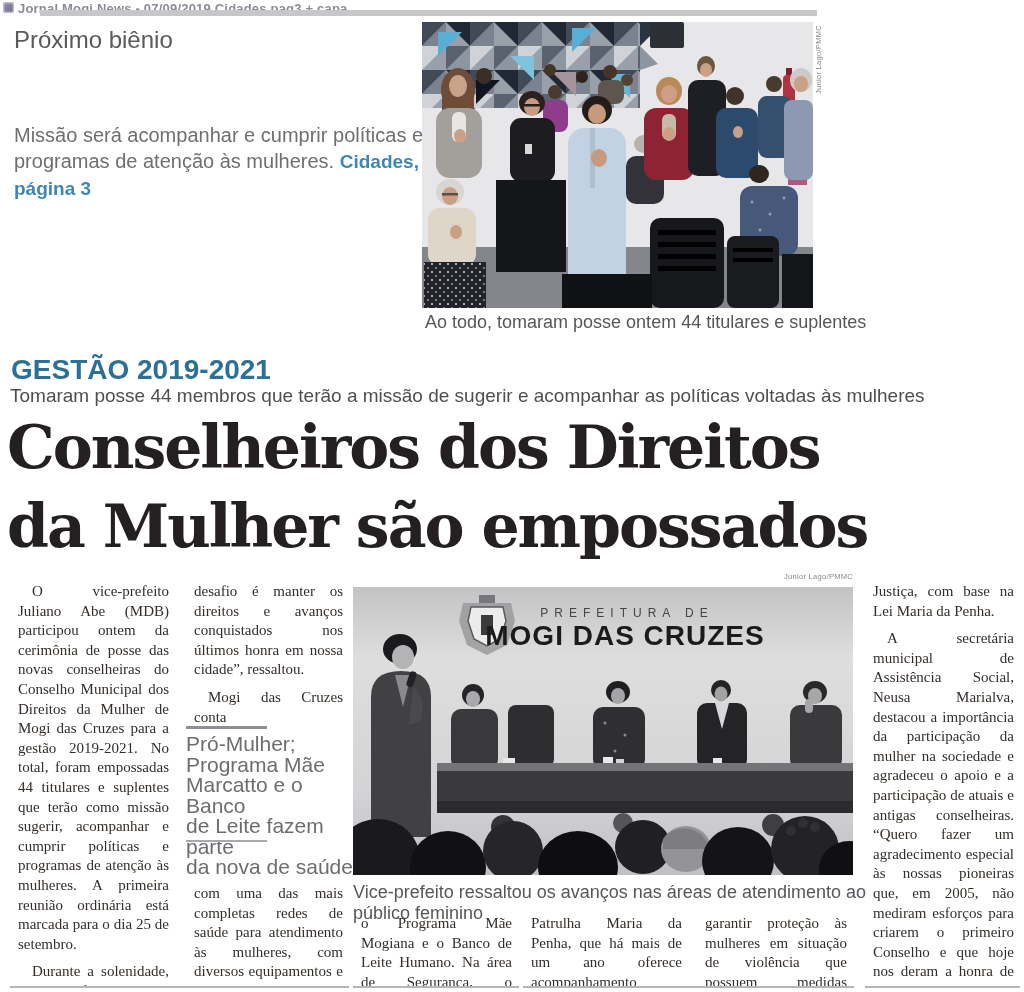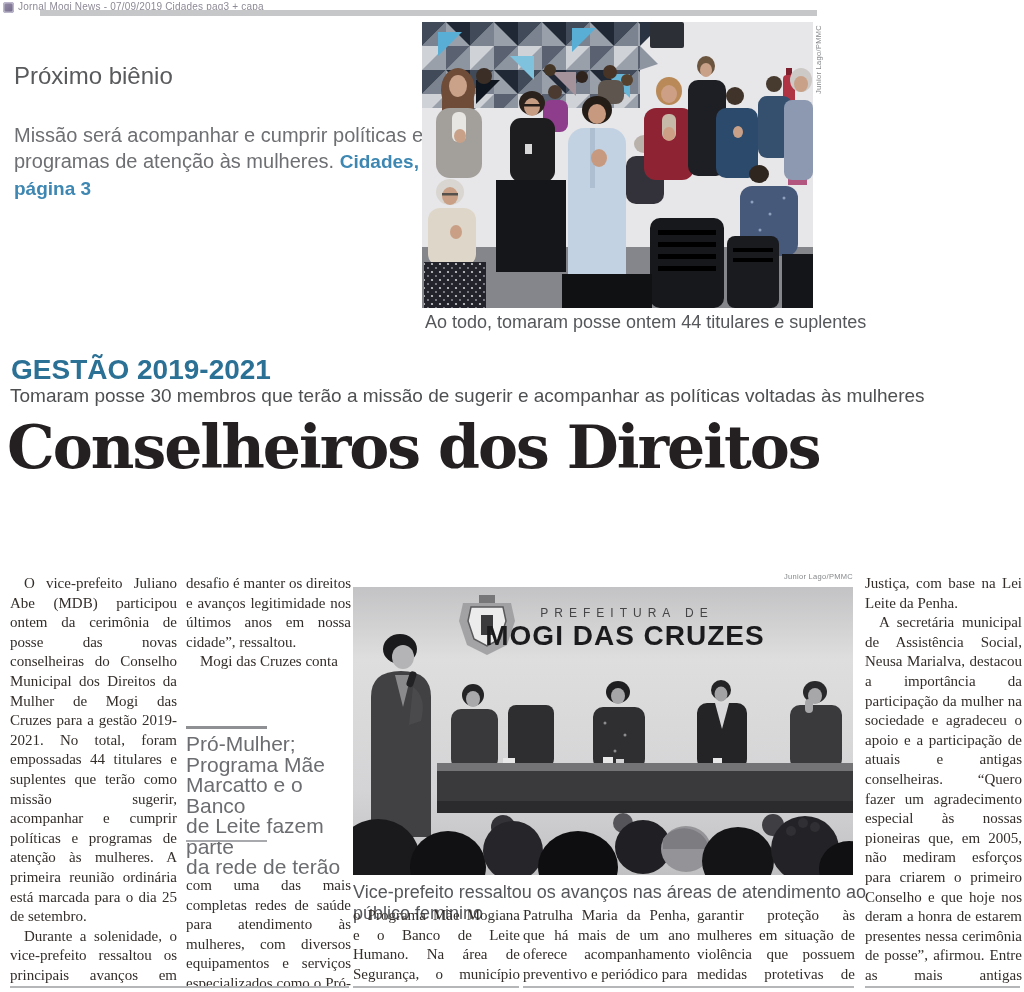--- a/index.html
+++ b/index.html
@@ -1,25 +1,25 @@
 <!DOCTYPE html>
 <html><head>
 <meta charset="utf-8">
 <style>
   html,body{margin:0;padding:0;background:#ffffff;}
   #page{position:relative;width:1024px;height:992px;background:#ffffff;overflow:hidden;
         font-family:"Liberation Sans",sans-serif;}
   
   .favicon{position:absolute;left:3px;top:2px;width:11px;height:11px;border-radius:3px;
            background:linear-gradient(135deg,#9a92ab,#6f6787);box-shadow:inset 0 0 0 1.5px #bdb8cb;}
-  .bar-title{position:absolute;left:18px;top:1px;font-size:10px;font-weight:normal;color:#8e8a96;letter-spacing:.2px;}
+  .bar-title{position:absolute;left:18px;top:1px;font-size:13px;font-weight:bold;color:#8e8a96;letter-spacing:.2px;}
   .gray-bar{position:absolute;left:40px;top:10px;width:777px;height:6px;background:#c6c7c9;}
 
   
-  .kicker{position:absolute;left:14px;top:26px;font-size:24px;color:#595a5c;margin-top:36px;}
+  .kicker{position:absolute;left:14px;top:26px;font-size:24px;color:#595a5c;}
   .h1-top{position:absolute;left:12px;top:53px;width:430px;
           font-family:"DejaVu Serif",serif;font-weight:bold;font-size:33px;line-height:37px;
           letter-spacing:-1px;color:#272222;}
   .deck{position:absolute;left:14px;top:122px;width:446px;font-size:20px;line-height:26px;color:#6e6f72;}
   .deck .lnk{color:#3d87b2;font-weight:bold;font-size:19px;cursor:pointer;}
 
   
   .photo{position:absolute;overflow:hidden;background:#f97316;}
   #topPhoto{left:422px;top:22px;width:391px;height:286px;}
   #mainPhoto{left:353px;top:587px;width:500px;height:288px;}
@@ -35,21 +35,21 @@
   
   .section-label{position:absolute;left:11px;top:354px;font-size:28px;font-weight:bold;color:#2b7195;}
   .subhead{position:absolute;left:10px;top:385px;width:1010px;font-size:19px;color:#4e4f51;}
   .h1-big{position:absolute;left:7px;top:408px;width:1014px;
           font-family:"DejaVu Serif",serif;font-weight:bold;font-size:60px;line-height:79px;
           letter-spacing:-2px;color:#242021;}
 
   
   .col{position:absolute;font-family:"Liberation Serif",serif;font-size:15px;line-height:19.6px;
        color:#332e2a;text-align:justify;overflow:hidden;}
-  .col p{margin:0;}
+  .col p{margin:8px;}
   .col p.ind{text-indent:14px;}
   #col1{left:10px;top:574px;width:167px;height:414px;}
   #col2a{left:186px;top:574px;width:165px;height:150px;}
   #col2b{left:186px;top:876px;width:165px;height:112px;}
   #col3{left:353px;top:906px;width:167px;height:82px;}
   #col4{left:523px;top:906px;width:167px;height:82px;}
   #col5{left:697px;top:906px;width:158px;height:82px;}
   #col6{left:865px;top:574px;width:157px;height:414px;}
 
   
@@ -201,42 +201,43 @@
           <rect x="311" y="236" width="40" height="4" fill="#000"></rect>
         <rect x="360" y="232" width="31" height="54" fill="#141518"></rect>
         <rect x="140" y="252" width="90" height="34" fill="#101113"></rect>
       </g>
     </svg>
   </div>
   <div class="vcredit">Junior Lago/PMMC</div>
   <div id="capTop" class="caption">Ao todo, tomaram posse ontem 44 titulares e suplentes</div>
 
   <div class="section-label">GESTÃO 2019-2021</div>
-  <div class="subhead">Tomaram posse 30 membros que terão a missão de sugerir e acompanhar as políticas voltadas às mulheres</div>
+  <div class="subhead">Tomaram posse 44 membros que terão a missão de sugerir e acompanhar as políticas voltadas às mulheres</div>
   <div class="h1-big">
     <div>Conselheiros dos Direitos</div>
+    <div>da Mulher são empossados</div>
   </div>
 
   <div id="col1" class="col">
     <p class="ind">O vice-prefeito Juliano Abe (MDB) participou ontem da cerimônia de posse das novas conselheiras do Conselho Municipal dos Direitos da Mulher de Mogi das Cruzes para a gestão 2019-2021. No total, foram empossadas 44 titulares e suplentes que terão como missão sugerir, acompanhar e cumprir políticas e programas de atenção às mulheres. A primeira reunião ordinária está marcada para o dia 25 de setembro.</p>
     <p class="ind">Durante a solenidade, o vice-prefeito ressaltou os principais avanços em diferentes áreas de atendimento ao público feminino, como segurança, saúde e assistência social. “Estamos diante de um dos Conselhos de maior legitimidade e nosso principal</p>
   </div>
 
   <div id="col2a" class="col">
-    <p>desafio é manter os direitos e avanços legitimidade nos últimos anos em nossa cidade”, ressaltou.</p>
+    <p>desafio é manter os direitos e avanços conquistados nos últimos honra em nossa cidade”, ressaltou.</p>
     <p class="ind">Mogi das Cruzes conta</p>
   </div>
 
   <div class="pq-rule-top"></div>
   <div class="pullquote">
     <div>Pró-Mulher;</div>
     <div>Programa Mãe</div>
     <div>Marcatto e o Banco</div>
     <div>de Leite fazem parte</div>
-    <div>da rede de terão</div>
+    <div>da nova de saúde</div>
   </div>
   <div class="pq-rule-bot"></div>
 
   <div id="col2b" class="col">
     <p>com uma das mais completas redes de saúde para atendimento às mulheres, com diversos equipamentos e serviços especializados como o Pró-Mulher, no Mogilar,</p>
   </div>
 
   <div class="hcredit">Junior Lago/PMMC</div>
   <div id="mainPhoto" class="photo">
     <svg width="500" height="288" viewBox="0 0 500 288">
@@ -323,21 +324,21 @@
   <div id="col3" class="col">
     <p>o Programa Mãe Mogiana e o Banco de Leite Humano. Na área de Segurança, o município conta com a</p>
   </div>
   <div id="col4" class="col">
     <p>Patrulha Maria da Penha, que há mais de um ano oferece acompanhamento preventivo e periódico para</p>
   </div>
   <div id="col5" class="col">
     <p>garantir proteção às mulheres em situação de violência que possuem medidas protetivas de urgência expedidas pela</p>
   </div>
   <div id="col6" class="col">
-    <p>Justiça, com base na Lei Leite da Penha.</p>
+    <p>Justiça, com base na Lei Maria da Penha.</p>
     <p class="ind">A secretária municipal de Assistência Social, Neusa Marialva, destacou a importância da participação da mulher na sociedade e agradeceu o apoio e a participação de atuais e antigas conselheiras. “Quero fazer um agradecimento especial às nossas pioneiras que, em 2005, não mediram esforços para criarem o primeiro Conselho e que hoje nos deram a honra de estarem presentes nessa cerimônia de posse”, afirmou. Entre as mais antigas conselheiras estão Sylvania Grinberg, Clóris Marcatto, Fátima Couto e Rosa Maria Antunes Cuba, além da atual presidente, Rosana de Sant'ana Pierucetti.</p>
   </div>
 
   <div id="rule1" class="rule"></div>
   <div id="rule2" class="rule"></div>
   <div id="rule3" class="rule"></div>
   <div id="rule4" class="rule"></div>
 
 </div>
 

